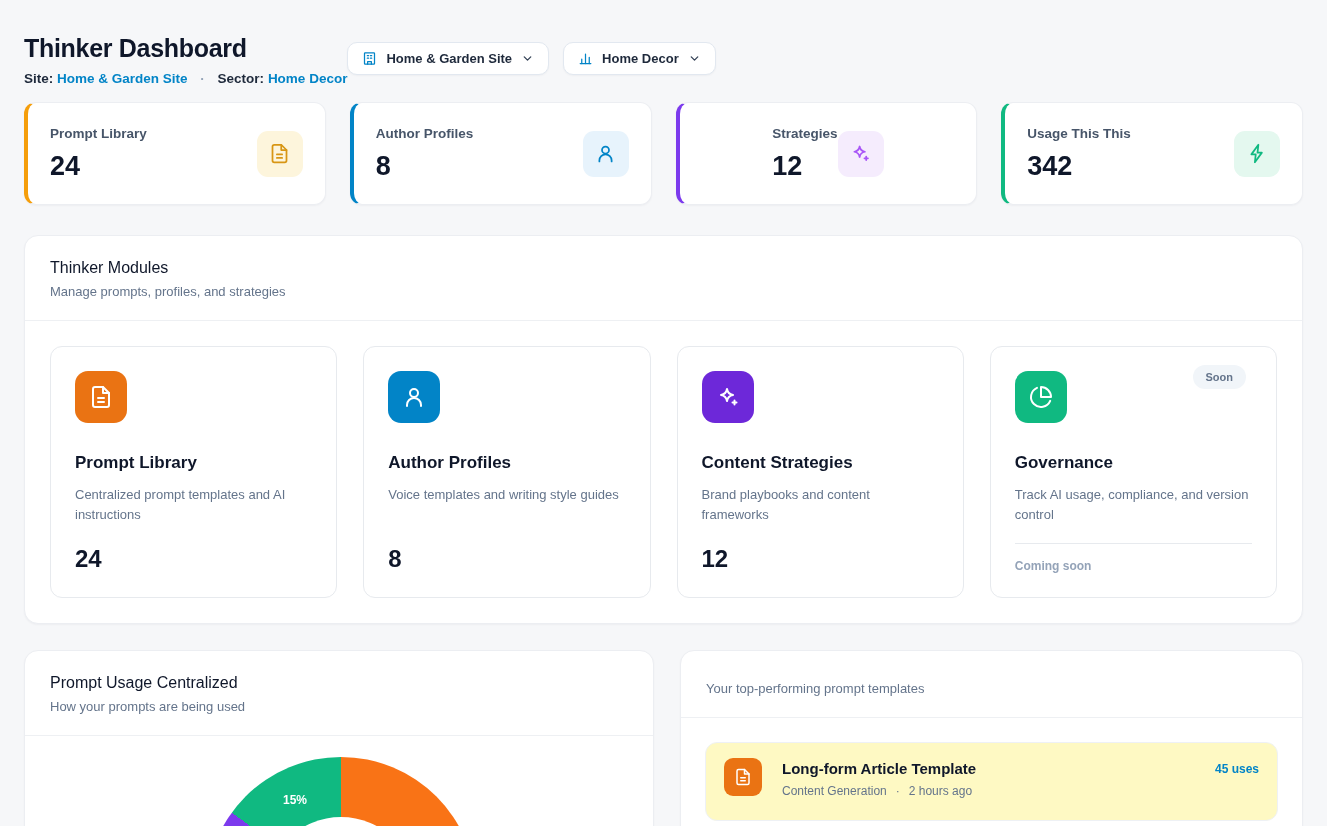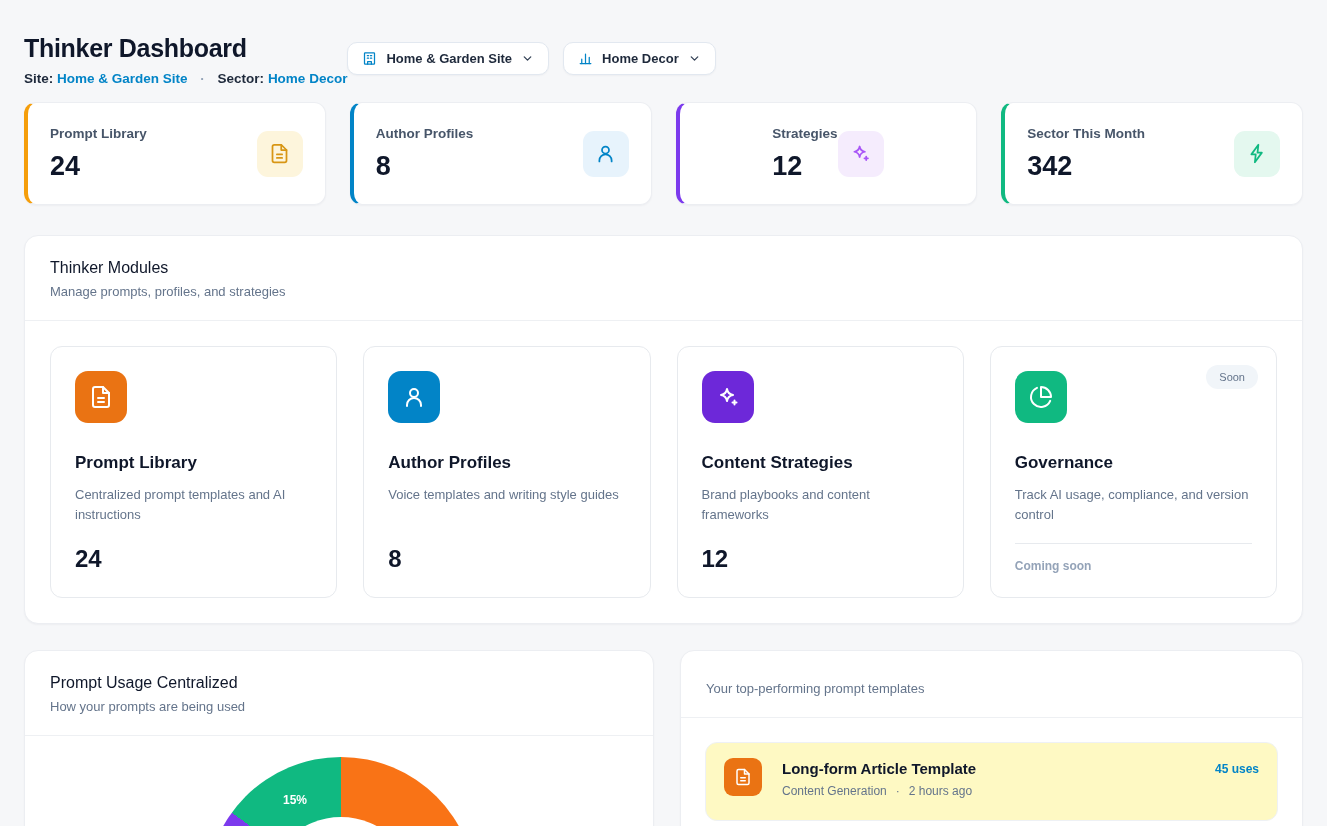--- a/index.html
+++ b/index.html
@@ -71,22 +71,22 @@
   }
   .module-icon svg { width: 24px; height: 24px; }
   .module-icon.orange { background: #ea7313; }
   .module-icon.blue   { background: #0284c7; }
   .module-icon.purple { background: #6d28d9; }
   .module-icon.green  { background: #10b981; }
   .module-title { margin-top: 30px; font-size: 17px; font-weight: 800; color: #0f172a; }
   .module-desc { margin-top: 12px; font-size: 13px; font-weight: 500; color: #64748b; line-height: 1.55; }
   .module-count { margin-top: auto; font-size: 24px; font-weight: 800; color: #0f172a; }
   .soon-badge {
-    position: absolute; top: 18px; right: 18px;
-    background: #f1f5f9; color: #64748b; font-size: 11px; font-weight: 400;
+    position: absolute; top: 18px; right: 30px;
+    background: #f1f5f9; color: #64748b; font-size: 11px; font-weight: 700;
     padding: 6px 13px; border-radius: 999px;
   }
   .module-foot { margin-top: auto; }
   .module-foot-divider { border-top: 1px solid #e7eaee; margin-bottom: 15px; }
   .coming-soon { font-size: 12px; font-weight: 600; color: #94a3b8; }
 
   
   .bottom-row { display: grid; grid-template-columns: 630px 1fr; gap: 26px; }
   .panel {
     background: #fff; border: 1px solid #eceef2; border-radius: 14px;
@@ -215,21 +215,21 @@
         <div class="stat-value">12</div>
       </div>
       <div class="stat-icon purple">
         <svg viewBox="0 0 24 24">
             <use href="#ic-sparkle"></use>
           </svg>
       </div>
     </div>
     <div class="stat-card green">
       <div class="stat-left">
-        <div class="stat-label">Sector This Month</div>
+        <div class="stat-label">Usage This This</div>
         <div class="stat-value">342</div>
       </div>
       <div class="stat-icon green">
         <svg viewBox="0 0 24 24">
             <use href="#ic-bolt"></use>
           </svg>
       </div>
     </div>
   </div>
 

